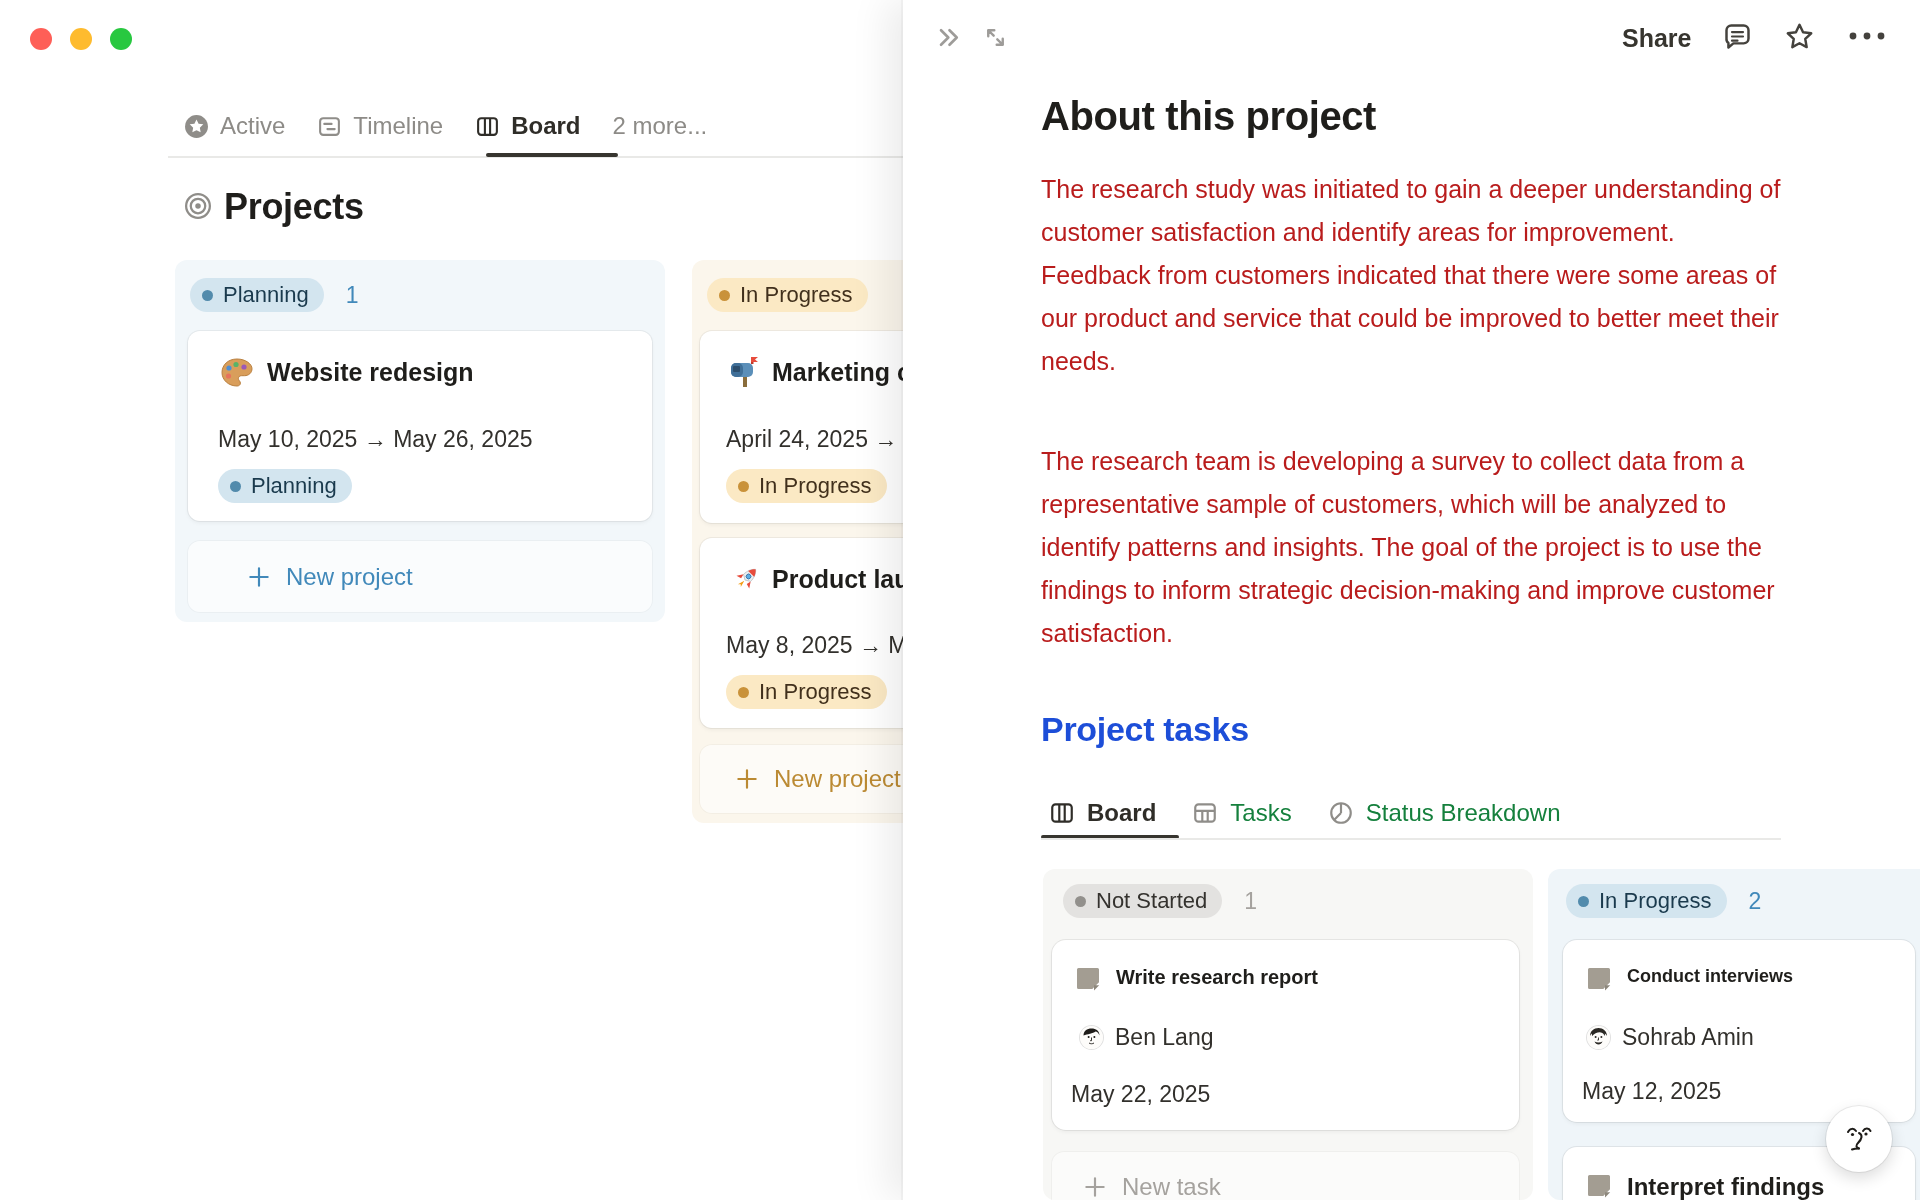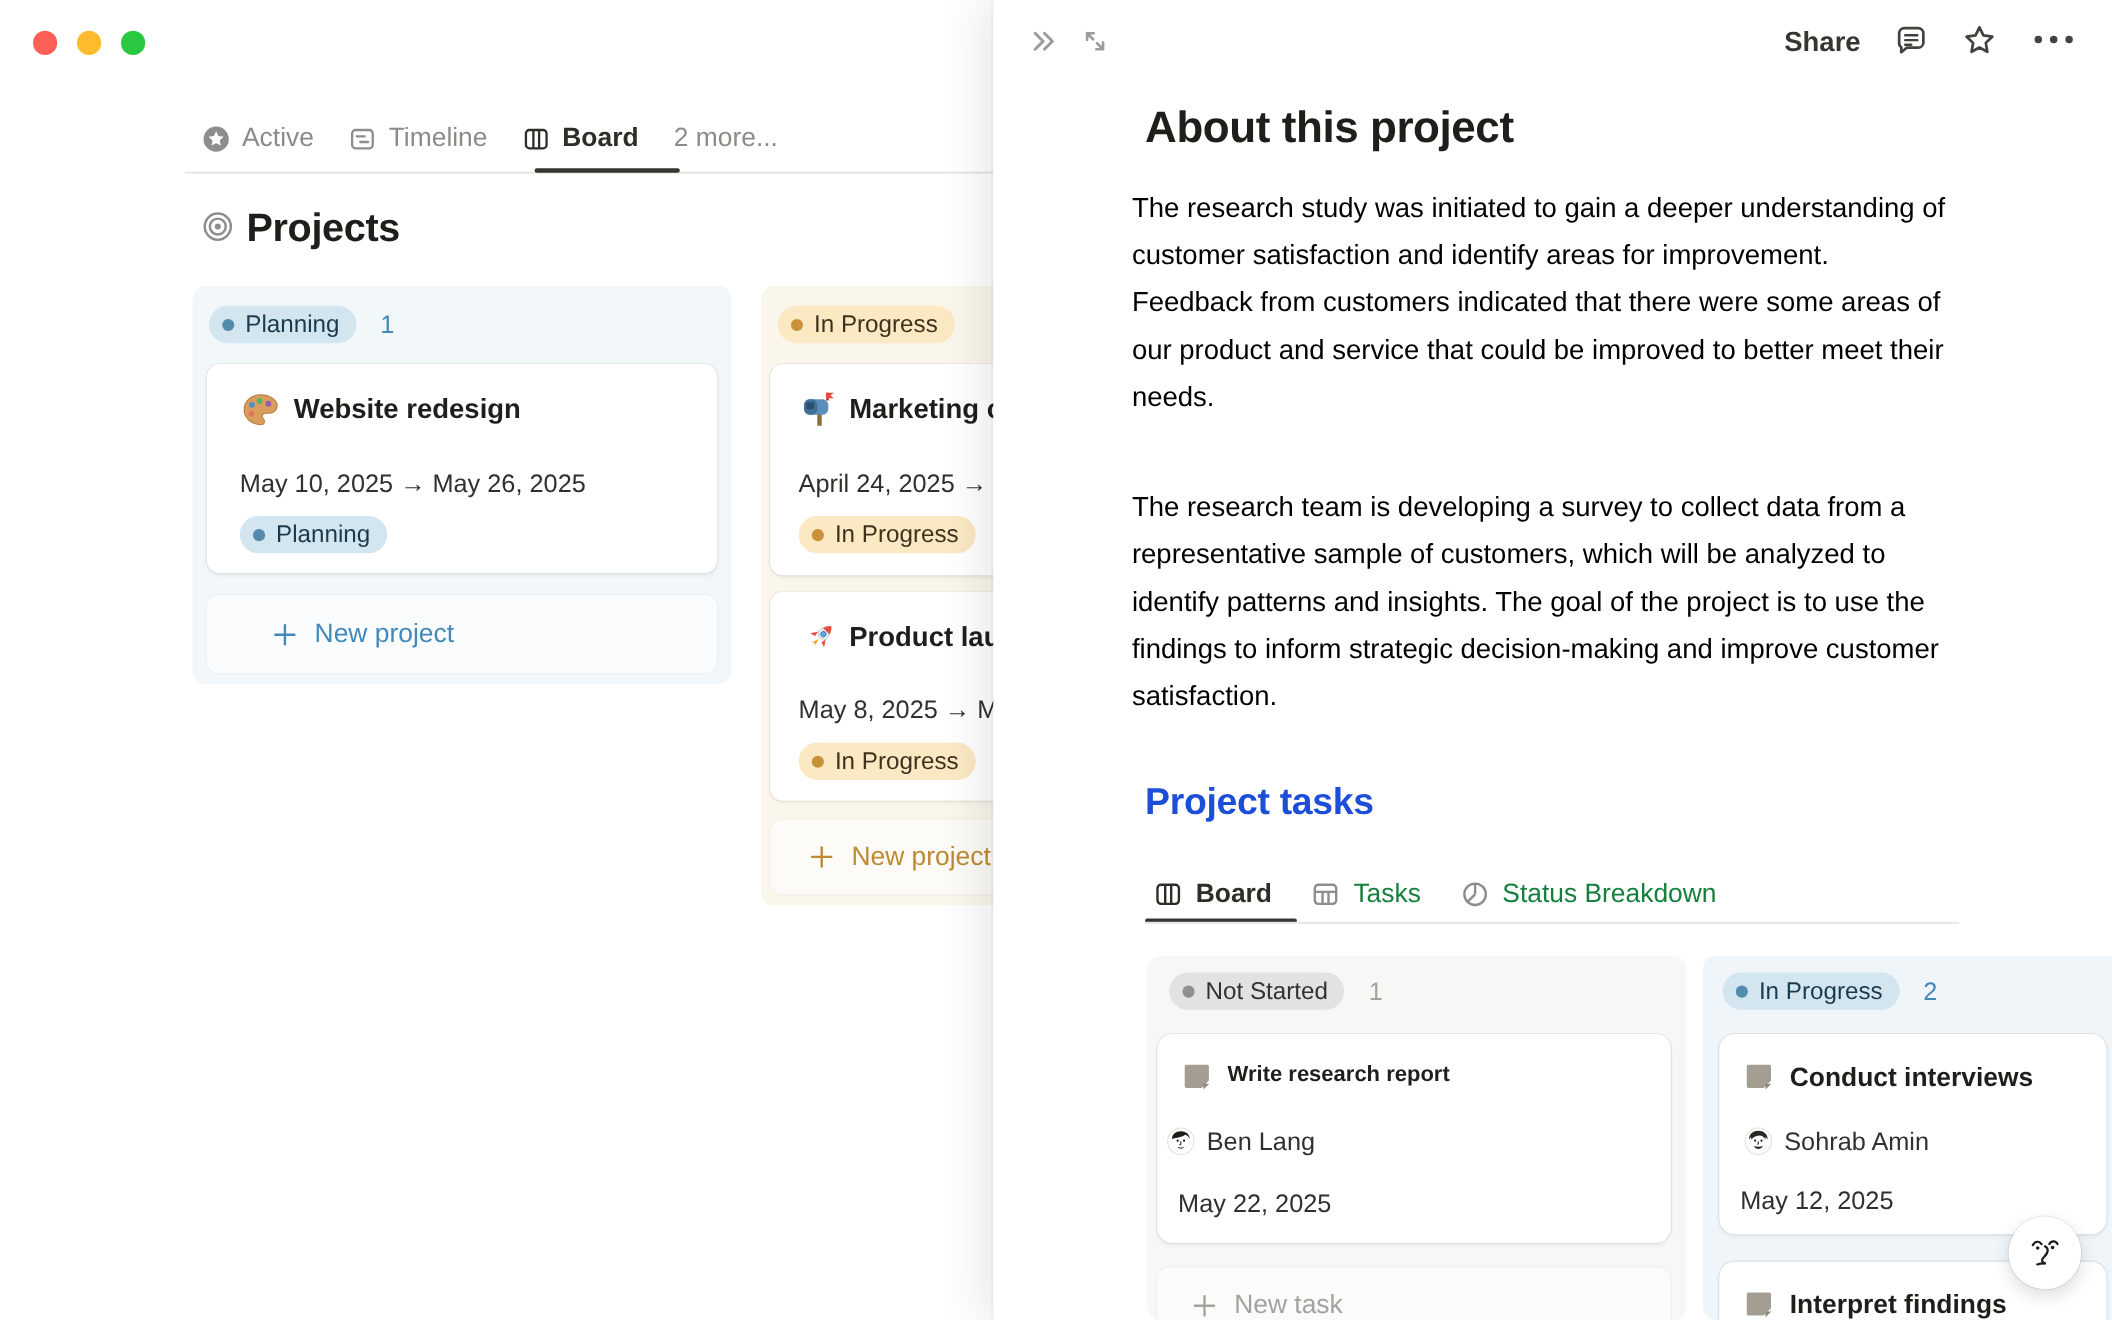--- a/index.html
+++ b/index.html
@@ -34,21 +34,21 @@
   .cardtitle { position:absolute; font-size:25px; font-weight:600; color:#1f1e1b; white-space:nowrap; }
   .carddate { position:absolute; font-size:23px; color:#32302c; white-space:nowrap; }
   .ghost { position:absolute; border-radius:12px; background:rgba(255,255,255,.6);
            box-shadow:0 0 0 1px rgba(15,15,15,.03); display:flex; align-items:center; }
   .ghostlabel { font-size:24px; margin-left:14px; }
 
   
   .panel { position:absolute; left:903px; top:0; width:1017px; height:1200px; background:#fff;
            box-shadow:-2px 0 0 rgba(0,0,0,.03), -16px 0 36px rgba(0,0,0,.08); }
   .panel h1 { position:absolute; left:138px; top:94px; font-size:40px; font-weight:700; color:#1f1e1b; letter-spacing:-0.4px; }
-  .panel p  { position:absolute; left:126px; width:742px; font-size:25px; line-height:43px; color:#000000; }
+  .panel p  { position:absolute; left:138px; width:742px; font-size:25px; line-height:43px; color:#b91c1c; }
   .panel h2 { position:absolute; left:138px; top:710px; font-size:34px; font-weight:700; color:#1d4ed8; letter-spacing:-0.3px; }
   .ptabs { position:absolute; left:146px; top:793px; display:flex; align-items:center; gap:36px; }
   .ptab { display:flex; align-items:center; gap:12px; font-size:24px; color:#15803d; height:40px; }
   .ptab.sel { color:#2f2d28; font-weight:600; }
   .punderline { position:absolute; left:138px; top:835px; width:138px; height:4px; background:#37352f; border-radius:2px; }
   .pdivider   { position:absolute; left:138px; top:838px; width:740px; height:2px; background:#e9e9e7; }
 
   .assignee { position:absolute; display:flex; align-items:center; gap:12px; font-size:23px; color:#32302c; }
   .avatar { width:23px; height:23px; border-radius:50%; overflow:hidden; flex:none;
             box-shadow:0 0 0 1px rgba(0,0,0,.12); background:#fdfcfa; }
@@ -288,21 +288,21 @@
       </div>
 
       <div class="card" style="left:9px;top:71px;width:467px;height:190px;box-shadow:0 0 0 1px rgba(15,15,15,.07), 0 2px 4px rgba(15,15,15,.05);border-radius:14px;">
         <span class="abs" style="left:22px;top:25px;">
           <svg width="28" height="28" viewBox="0 0 28 28">
               <path d="M3 4.5A1.5 1.5 0 014.5 3h19A1.5 1.5 0 0125 4.5v12.8L18.3 24H4.5A1.5 1.5 0 013 22.5z" fill="#a39d92"></path>
               <path d="M20 25.5v-5.2h5.2z" fill="#8d877c"></path>
             </svg>
         </span>
         <span class="cardtitle" style="left:64px;top:26px;font-size:20px;">Write research report</span>
-        <span class="assignee" style="left:10px;top:84px;justify-content:space-between;">
+        <span class="assignee" style="left:28px;top:84px;justify-content:space-between;">
           <span class="avatar">
             <svg width="23" height="23" viewBox="0 0 23 23">
                 <circle cx="11.5" cy="11.5" r="11.5" fill="#fdfcfa"></circle>
                 <path d="M3.5 9.5C3.5 5 7 2.5 11.5 2.5S19.5 5 19.5 9.5c-1-2.6-2.5-3.8-4-4-2.5 2-8 2.6-12 4z" fill="#1e1c19"></path>
                 <circle cx="8.6" cy="11" r="1" fill="#1e1c19"></circle>
                 <circle cx="14.4" cy="11" r="1" fill="#1e1c19"></circle>
                 <path d="M11.5 11.5v3.2h-1.4M9 17c1.6 1 3.4 1 5 0" stroke="#1e1c19" stroke-width=".9" fill="none"></path>
               </svg>
           </span>
           <span>Ben Lang</span>
@@ -329,21 +329,21 @@
         <span class="count" style="color:#4189ba;">2</span>
       </div>
 
       <div class="card" style="left:15px;top:71px;width:352px;height:182px;box-shadow:0 0 0 1px rgba(15,15,15,.07), 0 2px 4px rgba(15,15,15,.05);border-radius:14px;">
         <span class="abs" style="left:22px;top:25px;">
           <svg width="28" height="28" viewBox="0 0 28 28">
               <path d="M3 4.5A1.5 1.5 0 014.5 3h19A1.5 1.5 0 0125 4.5v12.8L18.3 24H4.5A1.5 1.5 0 013 22.5z" fill="#a39d92"></path>
               <path d="M20 25.5v-5.2h5.2z" fill="#8d877c"></path>
             </svg>
         </span>
-        <span class="cardtitle" style="left:64px;top:26px;font-size:24px;">Conduct interviews</span>
+        <span class="cardtitle" style="left:64px;top:26px;font-size:18px;">Conduct interviews</span>
         <span class="assignee" style="left:24px;top:84px;">
           <span class="avatar">
             <svg width="23" height="23" viewBox="0 0 23 23">
                 <circle cx="11.5" cy="11.5" r="11.5" fill="#fdfcfa"></circle>
                 <path d="M3 10C3 5 7 2 11.5 2S20 5 20 10c-.6-1.2-1.4-2-2.2-2.4.3 1 .2 1.8 0 2.4-.8-2.2-2.4-3.4-4.3-3.6-2.8-.3-6.5 1.2-8.3 3.6-.3-.8-.4-1.6-.2-2.4-.8.6-1.6 1.4-2 2.4z" fill="#2a2824"></path>
                 <circle cx="8.6" cy="11" r="1" fill="#2a2824"></circle>
                 <circle cx="14.4" cy="11" r="1" fill="#2a2824"></circle>
                 <path d="M7.5 15.5c.8 2 2.2 3 4 3s3.2-1 4-3c-1.2.6-2.5.9-4 .9s-2.8-.3-4-.9z" fill="#2a2824"></path>
                 <path d="M11.5 11.5v2.6h-1.2" stroke="#2a2824" stroke-width=".9" fill="none"></path>
               </svg>

